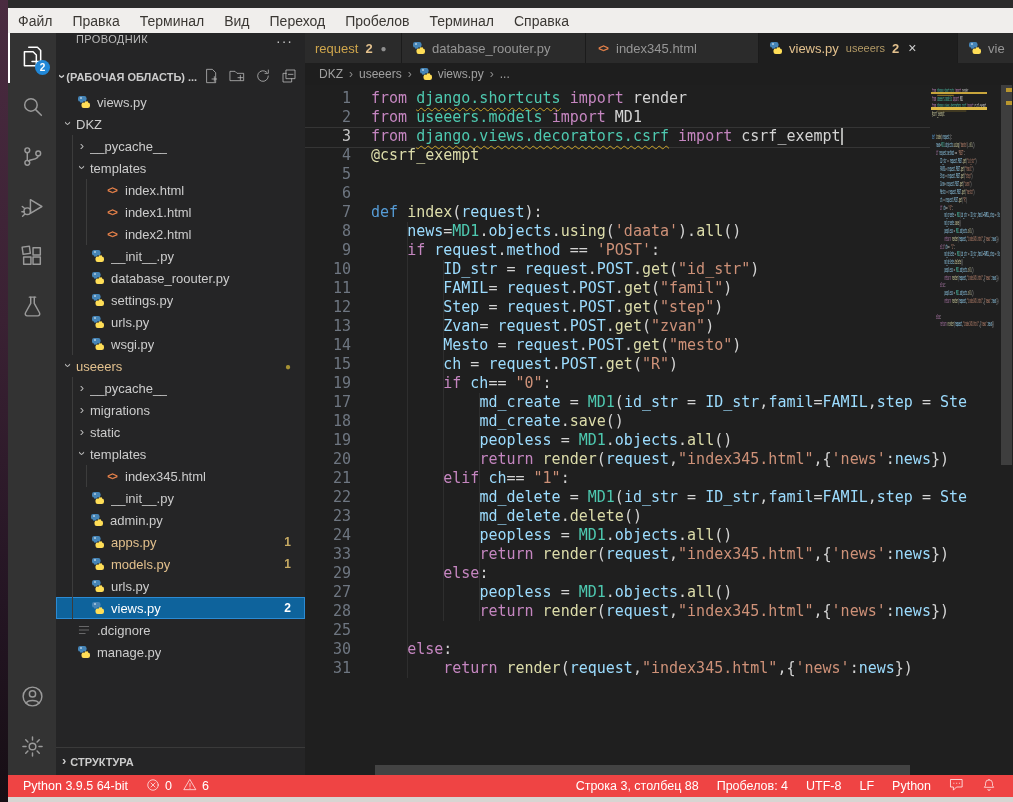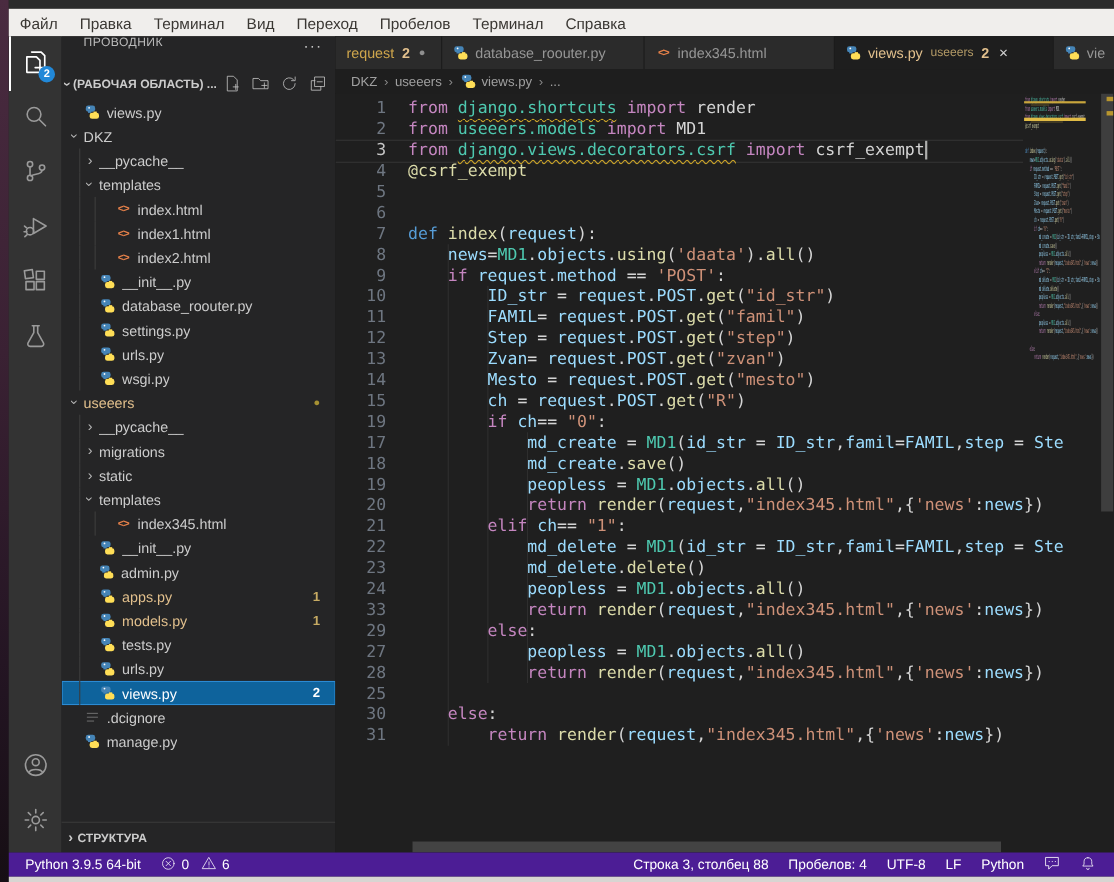--- a/index.html
+++ b/index.html
@@ -90,21 +90,21 @@
   .minimap-inner{position:absolute;left:2px;top:2px;width:640px;white-space:pre;
     font-family:"DejaVu Sans Mono",monospace;font-size:15px;line-height:19px;
     transform:scale(0.115,0.41);transform-origin:0 0;}
   .minimap-inner div{height:19px;}
   .mm-warn{position:absolute;left:1px;width:56px;background:#c8a53c;}
   .vscroll{position:absolute;right:0;top:0;width:13px;bottom:0;}
   .vthumb{position:absolute;left:1px;right:1px;top:0;height:380px;background:rgba(121,121,121,.35);}
   .vmark{position:absolute;right:1px;width:6px;height:4px;background:#b8962e;}
   .hscroll{position:absolute;left:70px;bottom:0;width:535px;height:10px;background:#434343;}
   
-  .statusbar{position:absolute;left:8px;right:0;bottom:5px;height:22px;background:#4c1d95;color:#ffffff;
+  .statusbar{position:absolute;left:8px;right:0;bottom:5px;height:22px;background:#ef4444;color:#ffffff;
     display:flex;align-items:center;font-size:12.5px;}
   .sb-left{display:flex;align-items:center;padding-left:8px;gap:4px;}
   .sb-right{margin-left:auto;display:flex;align-items:center;padding-right:10px;gap:4px;}
   .sb-item{padding:0 7px;display:flex;align-items:center;gap:5px;white-space:nowrap;}
   .sb-item svg{stroke:#fff;fill:none;stroke-width:1.2;}
   .bottom-strip{position:absolute;left:8px;right:0;bottom:0;height:5px;background:#d8d5d2;}
 </style>
 </head>
 <body>
 
@@ -431,34 +431,20 @@
               <rect x="1" y="1" width="8.5" height="5.6" rx="2.2" fill="#4584b6"></rect>
               <rect x="3" y="4.6" width="3" height="3" fill="#4584b6"></rect>
               <rect x="4.5" y="7.4" width="8.5" height="5.6" rx="2.2" fill="#ffde57"></rect>
               <rect x="8" y="6.4" width="3" height="3" fill="#ffde57"></rect>
               <circle cx="4" cy="3" r="0.8" fill="#fff"></circle>
             </svg>
           </span>
           <span class="label">models.py</span>
           <span class="spacer"></span>
           <span class="badge">1</span>
-        </div>
-        <div class="trow" style="padding-left: 34px;">
-          <span class="tree-guide" style="left: 16px;"></span>
-          <span class="ficon">
-            <svg width="14" height="14" viewBox="0 0 14 14">
-              <rect x="1" y="1" width="8.5" height="5.6" rx="2.2" fill="#4584b6"></rect>
-              <rect x="3" y="4.6" width="3" height="3" fill="#4584b6"></rect>
-              <rect x="4.5" y="7.4" width="8.5" height="5.6" rx="2.2" fill="#ffde57"></rect>
-              <rect x="8" y="6.4" width="3" height="3" fill="#ffde57"></rect>
-              <circle cx="4" cy="3" r="0.8" fill="#fff"></circle>
-            </svg>
-          </span>
-          <span class="label">tests.py</span>
-          <span class="spacer"></span>
         </div>
         <div class="trow" style="padding-left: 34px;">
           <span class="tree-guide" style="left: 16px;"></span>
           <span class="ficon">
             <svg width="14" height="14" viewBox="0 0 14 14">
               <rect x="1" y="1" width="8.5" height="5.6" rx="2.2" fill="#4584b6"></rect>
               <rect x="3" y="4.6" width="3" height="3" fill="#4584b6"></rect>
               <rect x="4.5" y="7.4" width="8.5" height="5.6" rx="2.2" fill="#ffde57"></rect>
               <rect x="8" y="6.4" width="3" height="3" fill="#ffde57"></rect>
               <circle cx="4" cy="3" r="0.8" fill="#fff"></circle>

